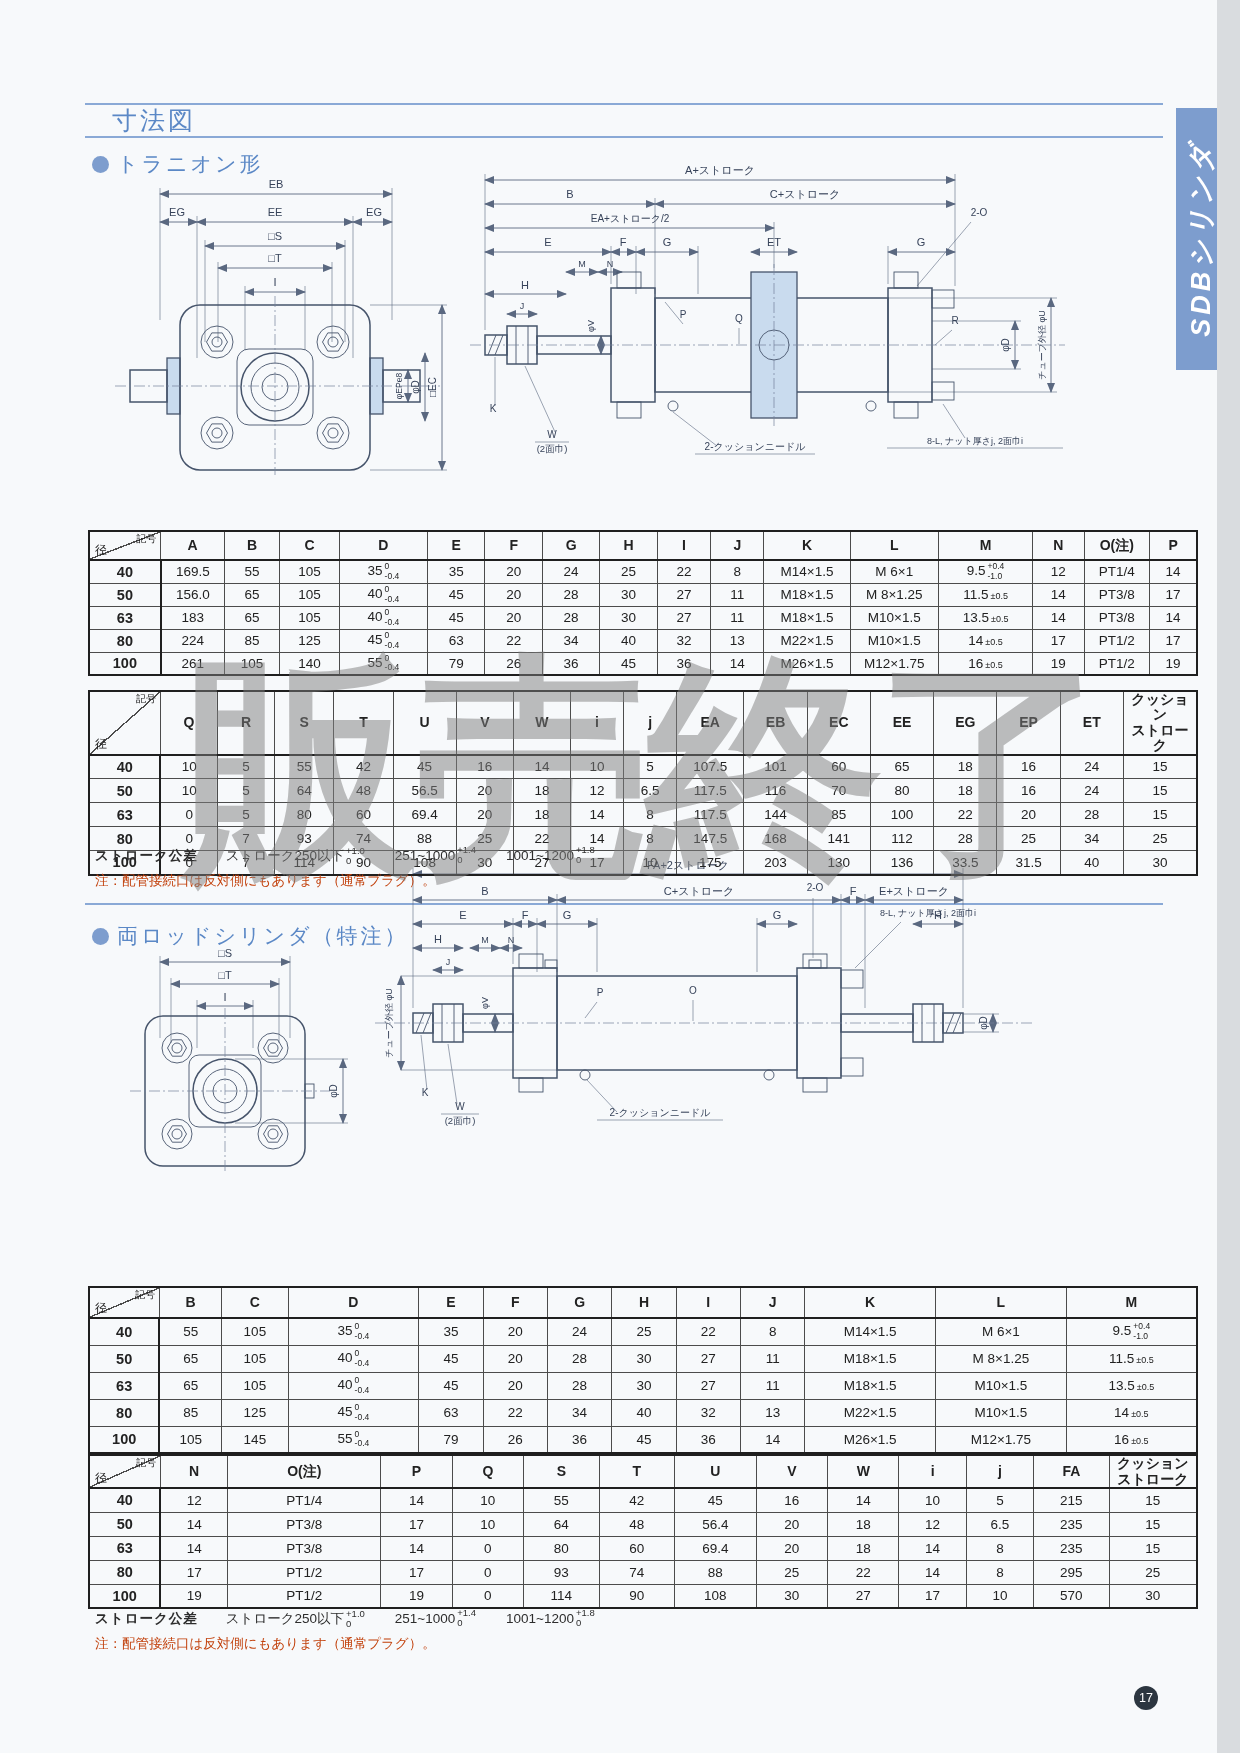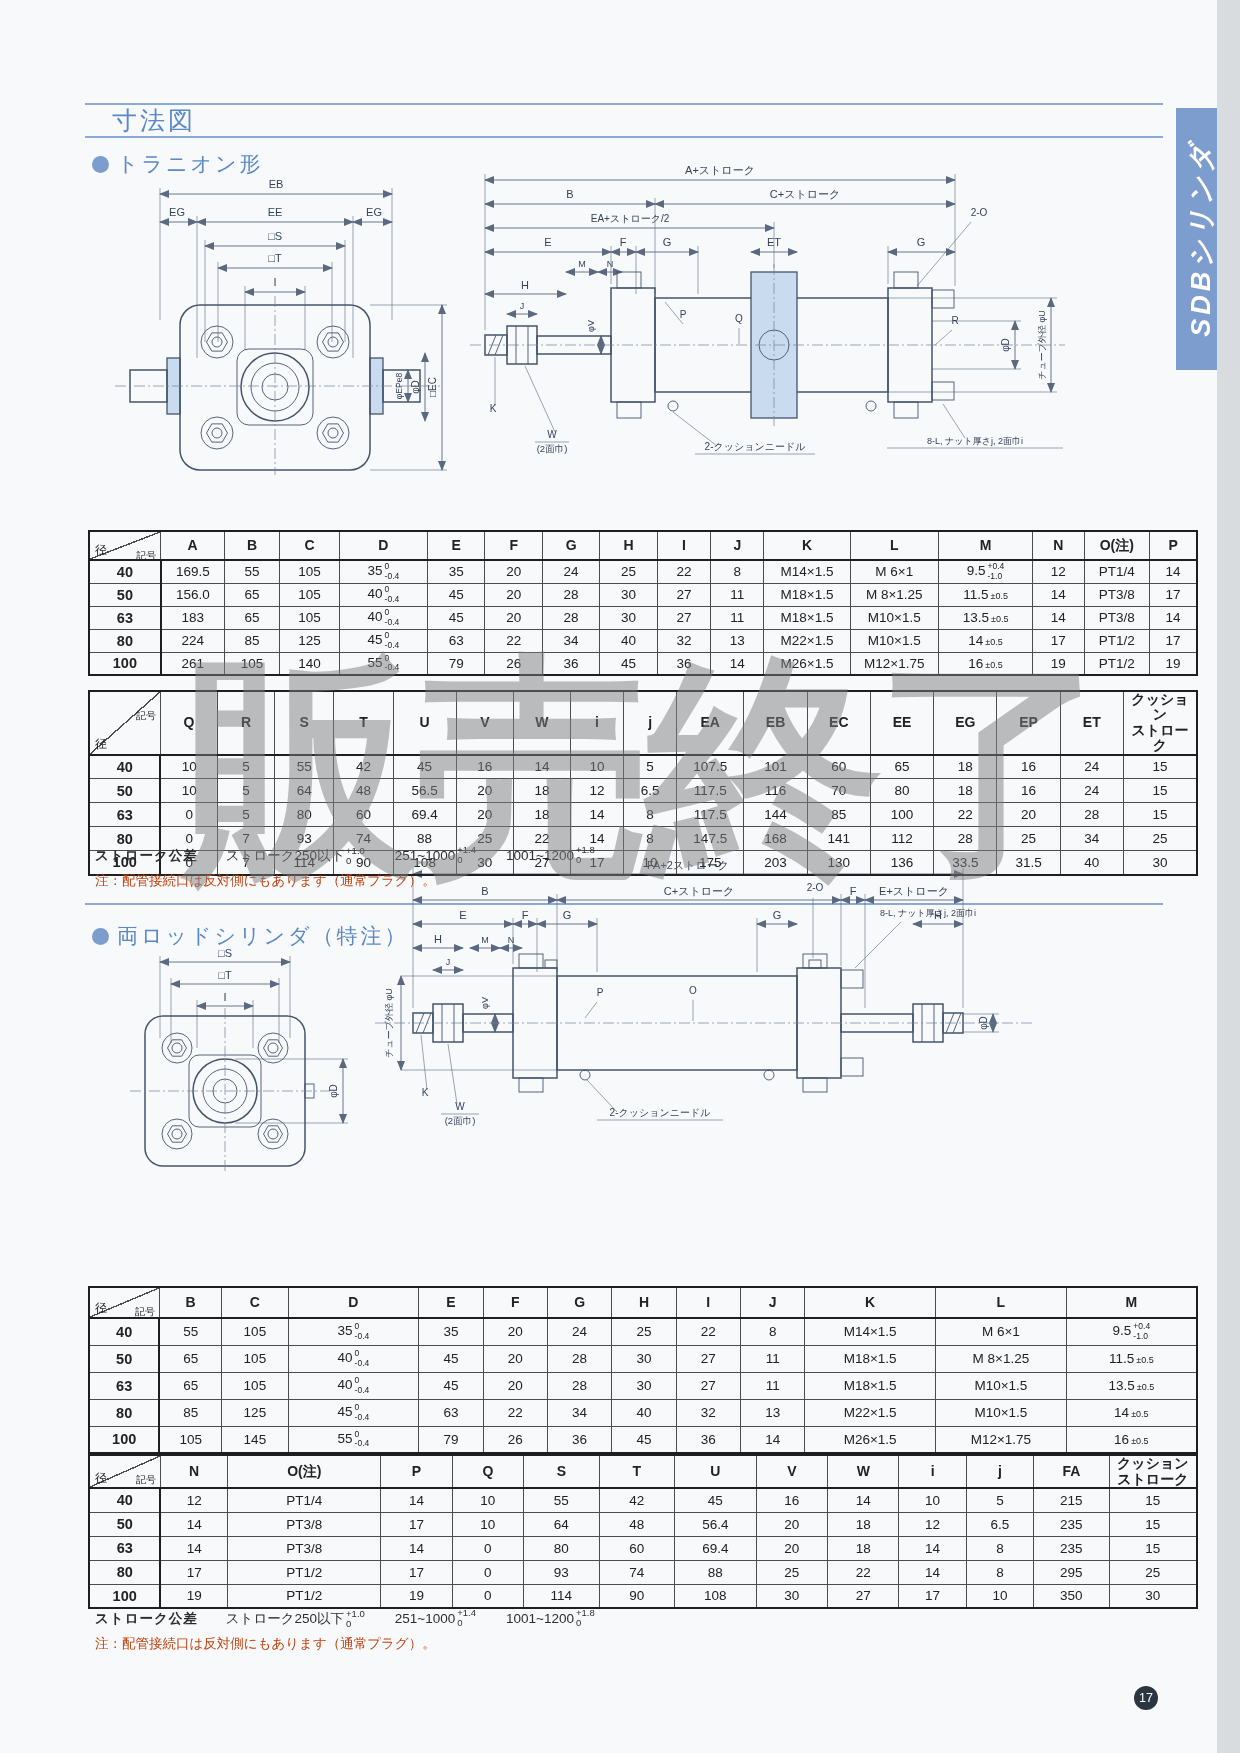--- a/index.html
+++ b/index.html
@@ -23,21 +23,21 @@
   table.dim-table{border:2px solid #1f1f1f;}
   table.dim-table thead th{border-bottom:2px solid #1f1f1f;font-weight:bold;font-size:14px;
             white-space:pre-line;line-height:1.1;}
   table.dim-table tbody th{font-weight:bold;font-size:14.5px;border-right:2px solid #1f1f1f;}
   .t1 tbody tr{height:23px;} .t1 thead tr{height:29px;}
   .t2 tbody tr{height:24px;} .t2 thead tr{height:33px;}
   .t3 tbody tr{height:27px;} .t3 thead tr{height:31px;}
   .t4 tbody tr{height:24px;} .t4 thead tr{height:33px;}
   th.corner{position:relative;background:linear-gradient(to bottom right,transparent calc(50% - 0.7px),
             #4c4c4c calc(50% - 0.7px),#4c4c4c calc(50% + 0.7px),transparent calc(50% + 0.7px));}
-  th.corner .ct{position:absolute;top:1px;right:4px;font-size:10px;font-weight:normal;margin-top:17px;}
+  th.corner .ct{position:absolute;top:1px;right:4px;font-size:10px;font-weight:normal;}
   th.corner .cb{position:absolute;bottom:2px;left:5px;font-size:12px;font-weight:normal;}
   .ud{display:inline-flex;flex-direction:column;font-size:8.5px;line-height:1.1;vertical-align:middle;
       margin-left:2px;text-align:left;}
   .pm{font-size:9px;margin-left:2px;}
   .cushion-col{font-size:10px;}
   
   .tol-note{position:absolute;font-size:13.5px;color:#2d2d2d;display:flex;align-items:center;z-index:3;}
   .tn-label{font-weight:bold;margin-right:28px;letter-spacing:1px;}
   .tol-note .itm{margin-right:30px;display:inline-flex;align-items:center;}
   .tol-note .ud{font-size:9.5px;justify-content:center;}
@@ -964,21 +964,21 @@
           <td>PT1/2</td>
           <td>19</td>
           <td>0</td>
           <td>114</td>
           <td>90</td>
           <td>108</td>
           <td>30</td>
           <td>27</td>
           <td>17</td>
           <td>10</td>
-          <td>350</td>
+          <td>570</td>
           <td>30</td>
         </tr>
       </tbody>
     </table>
 
   <div class="tol-note" style="left:95px;top:1608px;">
     <span class="tn-label">ストローク公差</span>
     <span class="tn-items"><span class="itm">
           <span>ストローク250以下</span>
           <span class="ud">

